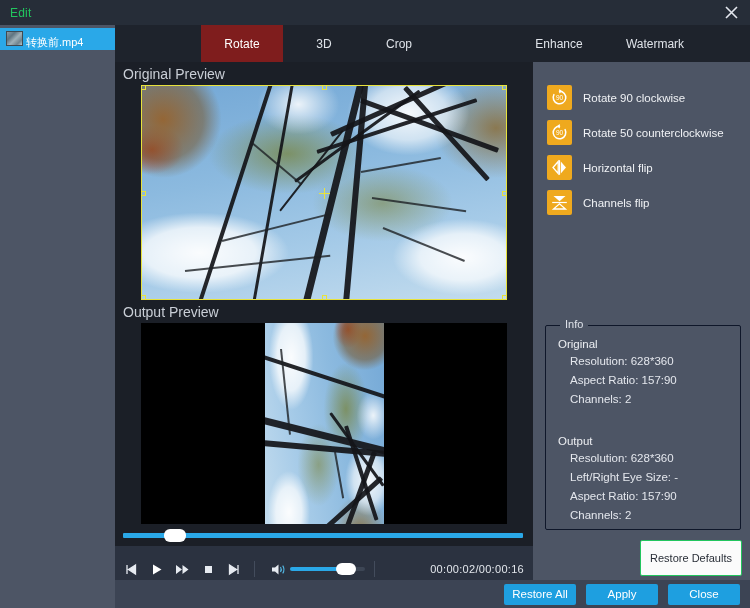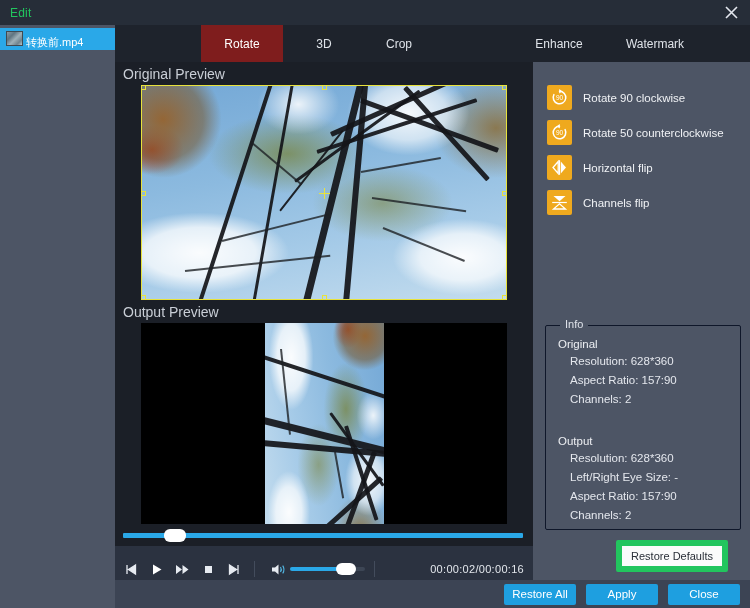--- a/index.html
+++ b/index.html
@@ -171,24 +171,24 @@
   #info-legend {
     position: absolute; left: 14px; top: -8px;
     background: #4d5565; padding: 0 5px;
     font-size: 11px; color: #dfe3ea;
   }
   .info-head { font-size: 11.5px; color: #edeff3; margin: 12px 0 5px 12px; }
   .info-row  { font-size: 11.5px; color: #e4e7ed; margin: 0 0 7px 24px; }
   .info-gap  { height: 11px; }
 
   #restore-defaults {
-    position: absolute; right: 22px; top: 478px;
+    position: absolute; right: 8px; top: 478px;
     background: #fbfbfb; color: #2a2f38;
-    border: 6px solid #22c55e; border-radius: 2px;
-    font-size: 11px; padding: 4px 9px; cursor: pointer;
+    border: 1px solid #22c55e; border-radius: 2px;
+    font-size: 11px; padding: 11px 9px; cursor: pointer;
     font-family: inherit;
   }
 
   
   #bottombar {
     position: absolute; left: 115px; top: 580px; width: 635px; height: 28px;
     background: #3c4454;
     display: flex; align-items: center; justify-content: flex-end;
   }
   .bbtn {

